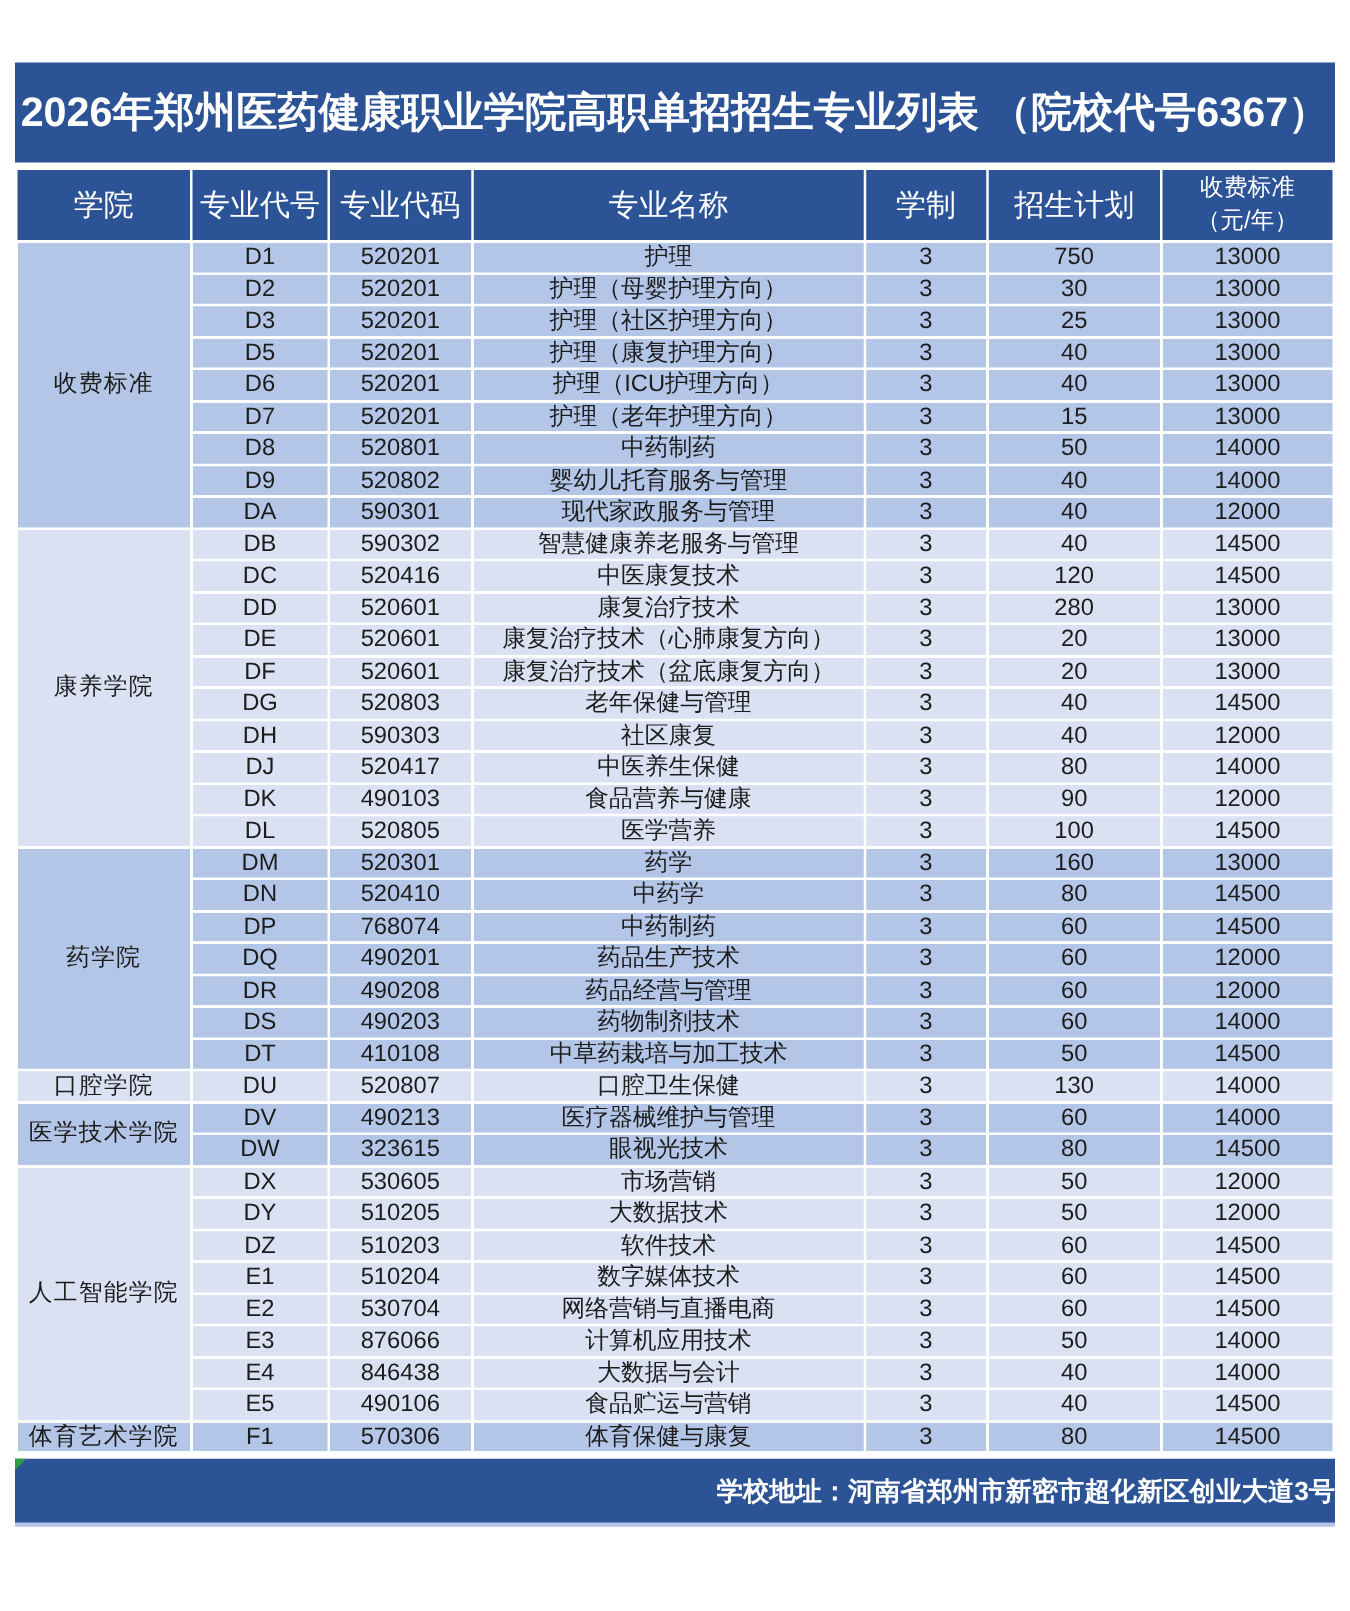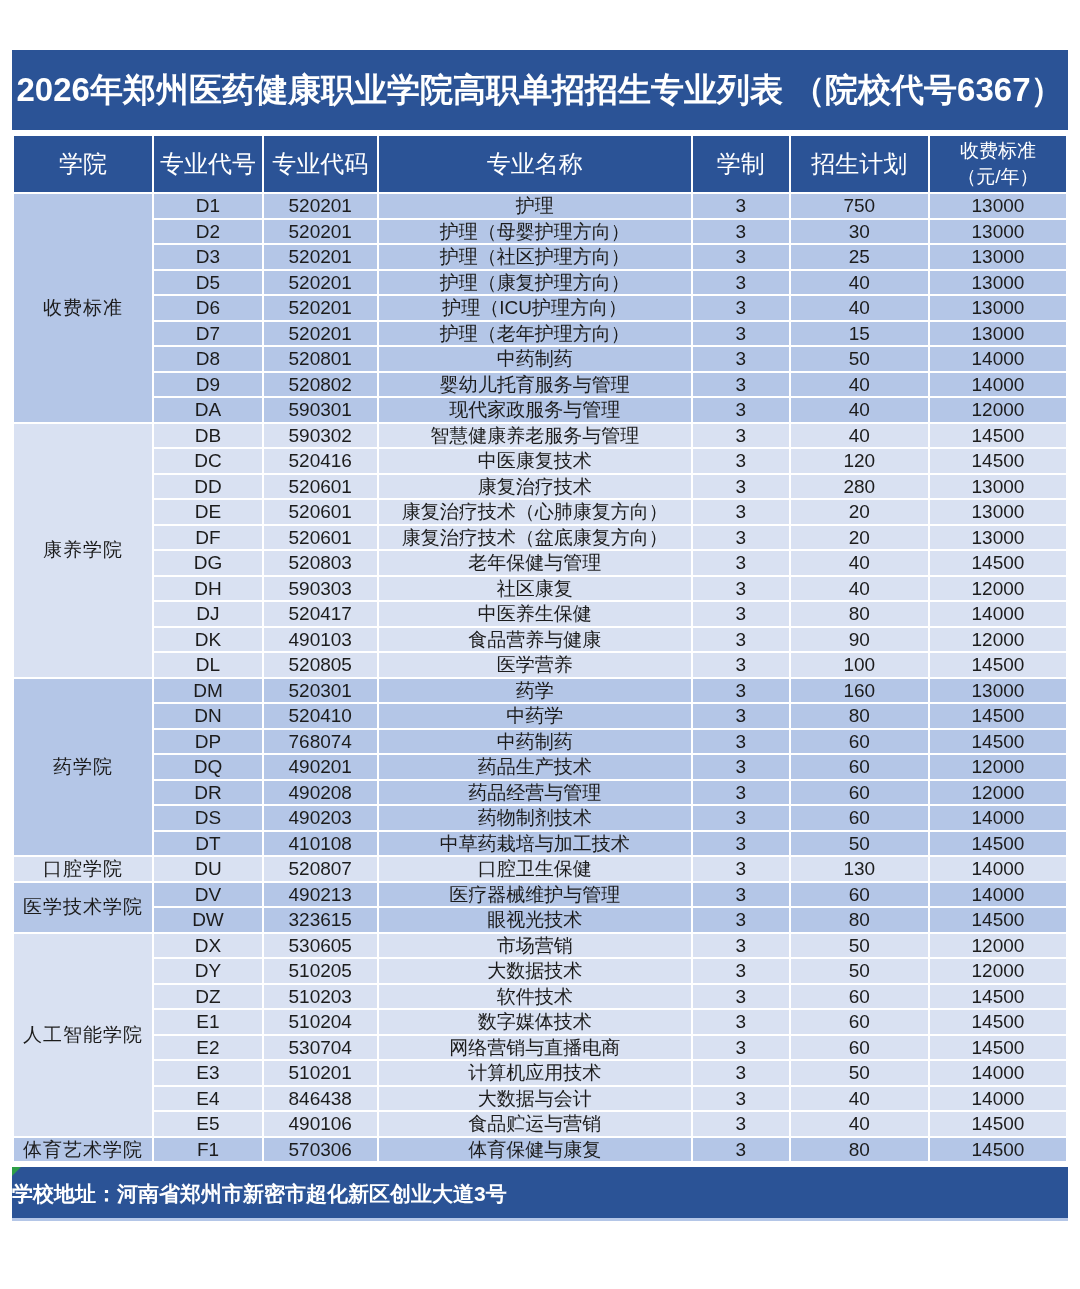--- a/index.html
+++ b/index.html
@@ -80,21 +80,21 @@
     width: 1056px;
     background: #2B5396;
     border-bottom: 3px solid #B4C6E7;
     padding: 10px 0 8px 0;
   }
   .footer .footer-line {
     color: #ffffff;
     font-weight: bold;
     font-size: 21px;
     line-height: 33px;
-    text-align: left;
+    text-align: right;
     white-space: pre-wrap;
   }
   .corner-marker {
     position: absolute;
     top: 0; left: 0;
     width: 0; height: 0;
     border-top: 9px solid #2E9E46;
     border-right: 9px solid transparent;
   }
 </style>
@@ -403,21 +403,21 @@
         <tr class="shade-b">
           <td>E2</td>
           <td>530704</td>
           <td>网络营销与直播电商</td>
           <td>3</td>
           <td>60</td>
           <td>14500</td>
         </tr>
         <tr class="shade-b">
           <td>E3</td>
-          <td>510201</td>
+          <td>876066</td>
           <td>计算机应用技术</td>
           <td>3</td>
           <td>50</td>
           <td>14000</td>
         </tr>
         <tr class="shade-b">
           <td>E4</td>
           <td>846438</td>
           <td>大数据与会计</td>
           <td>3</td>

